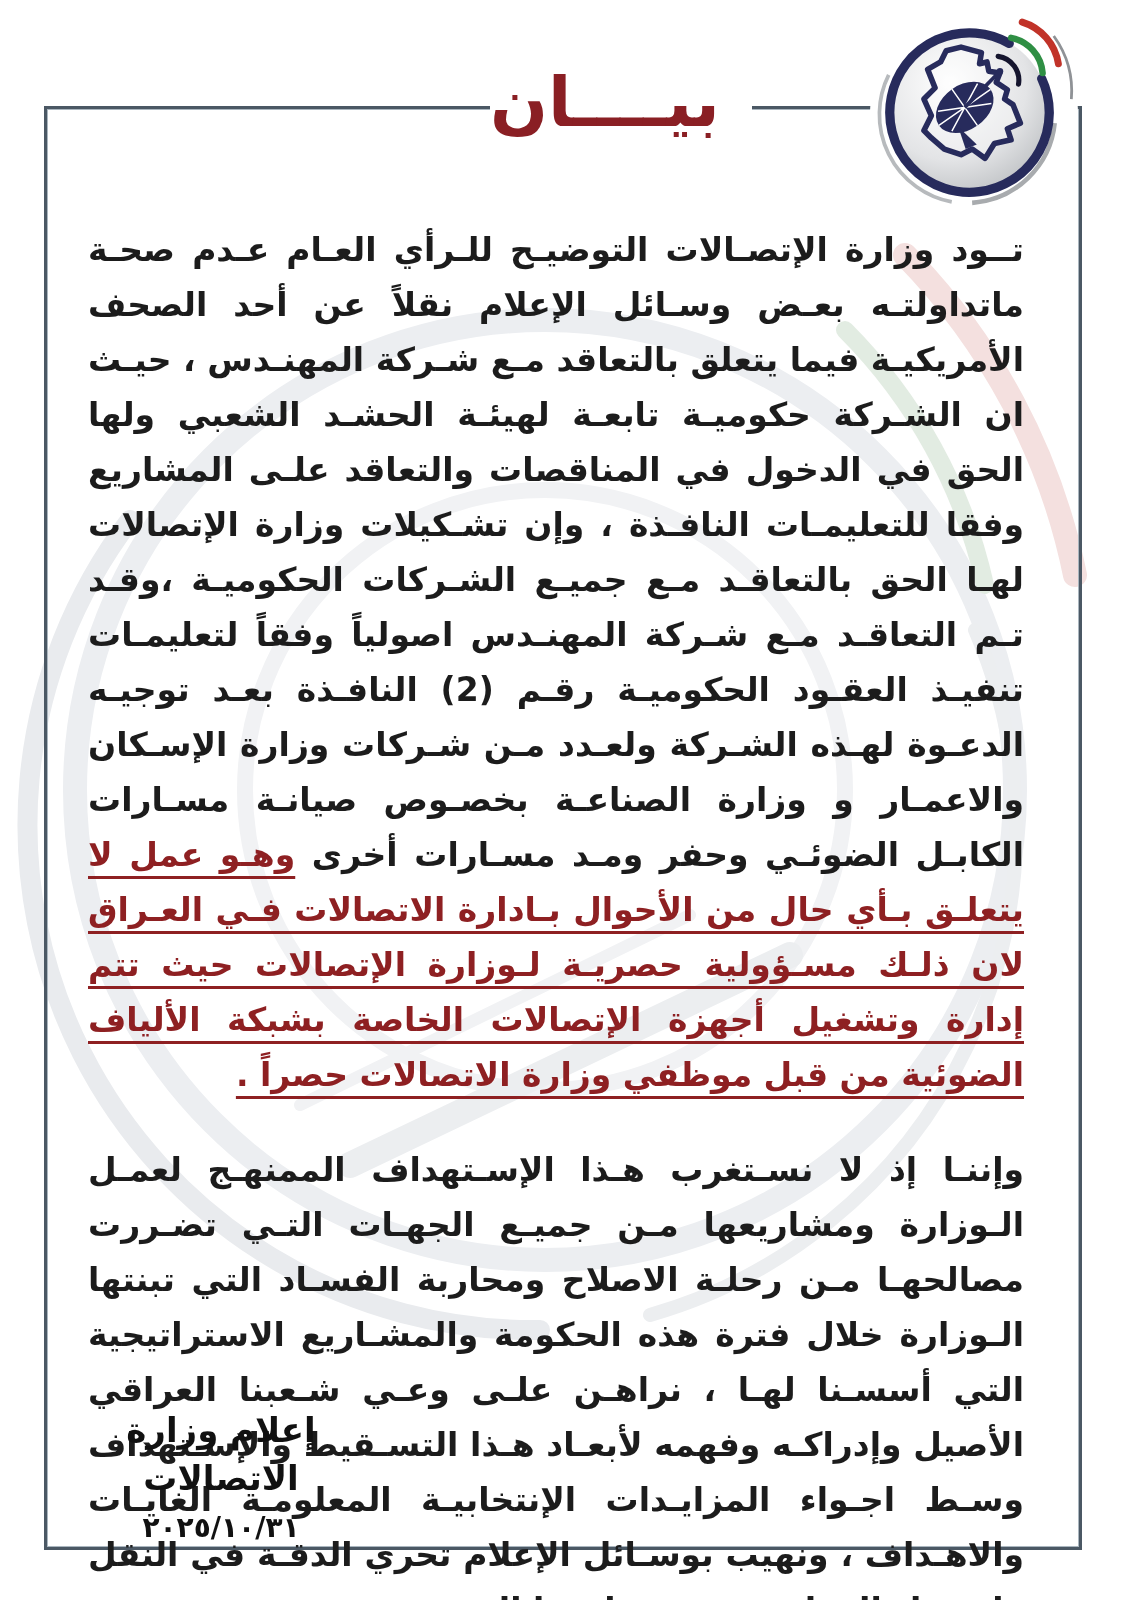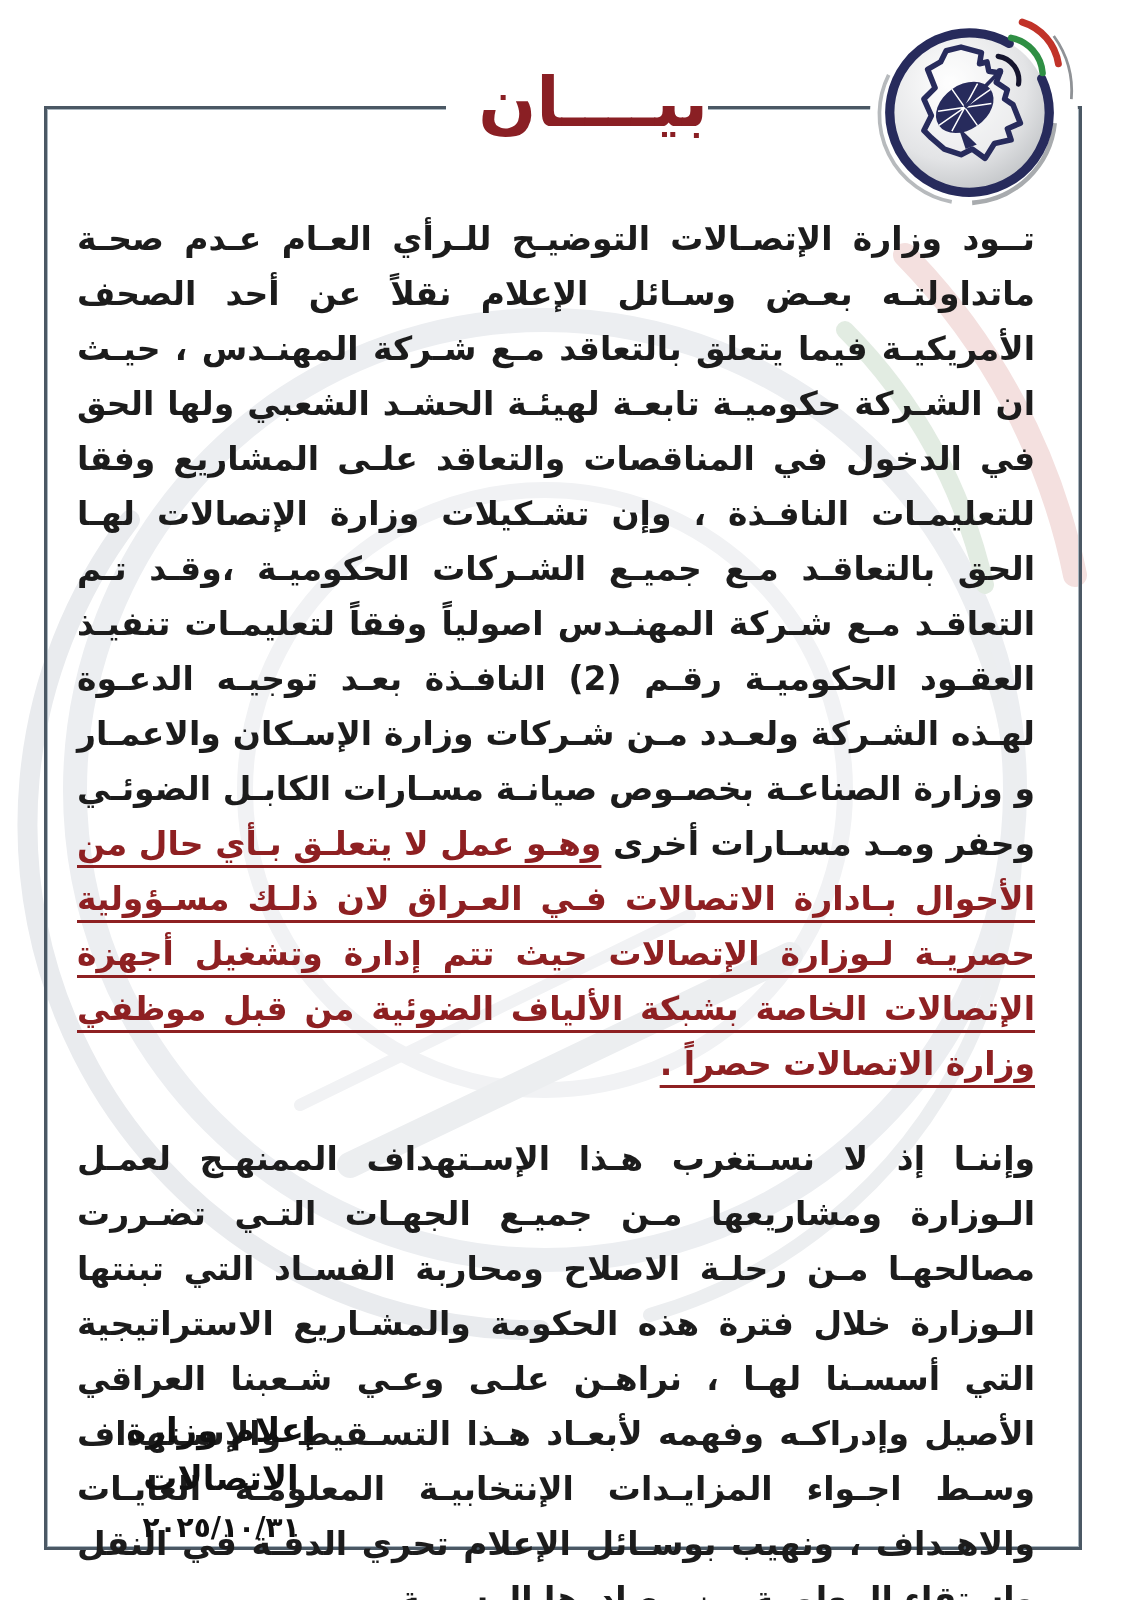--- a/index.html
+++ b/index.html
@@ -10,40 +10,40 @@
   
   .watermark{position:absolute;inset:0;z-index:0;pointer-events:none;}
   
   .frame{
     position:absolute;left:44px;top:106px;width:1032px;height:1438px;
     border:3px solid #4b5864;box-shadow:inset 0 0 0 1px #aab6bf;z-index:1;
     background:transparent;
   }
   
   .title-box{
-    position:absolute;left:446px;top:44px;width:262px;height:118px;
-    background:#ffffff;display:flex;align-items:center;justify-content:flex-start;
+    position:absolute;left:490px;top:44px;width:262px;height:118px;
+    background:#ffffff;display:flex;align-items:center;justify-content:flex-end;
     z-index:3;
   }
   .title-box span{
     color:#8a1f24;font-size:68px;font-weight:bold;line-height:1;
     letter-spacing:-1px;
   }
   .logo-box{
     position:absolute;left:870px;top:8px;width:208px;height:208px;
     background:#ffffff;border-radius:50%;z-index:3;
     display:flex;align-items:center;justify-content:center;
   }
   
   .statement{
     position:absolute;left:72px;top:206px;width:968px;z-index:2;
     direction:rtl;text-align:justify;color:#1c1c1c;
     font-size:33px;font-weight:bold;line-height:55px;
   }
-  .statement p{margin:5px;}
+  .statement p{margin:16px;}
   .statement p + p{margin-top:40px;}
   .red-emphasis{
     color:#8e2022;
     text-decoration:underline;
     text-decoration-color:#8e2022;
     text-decoration-thickness:3px;
     text-underline-offset:10px;
   }
   
   .footer-sign{

